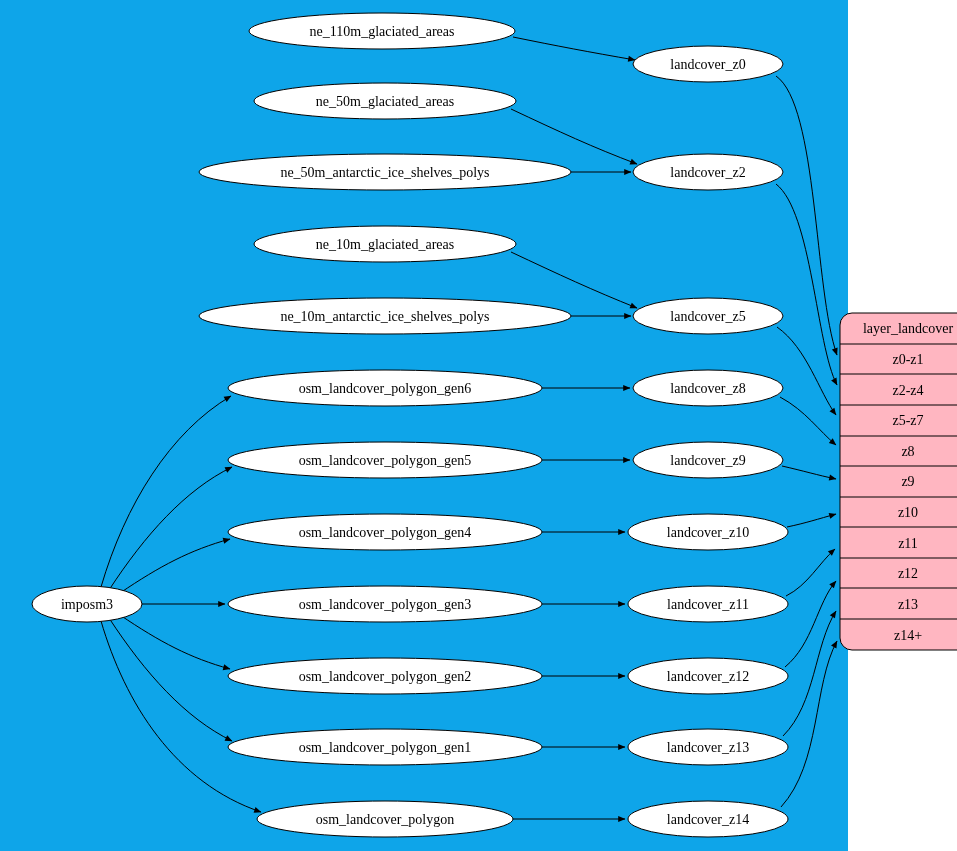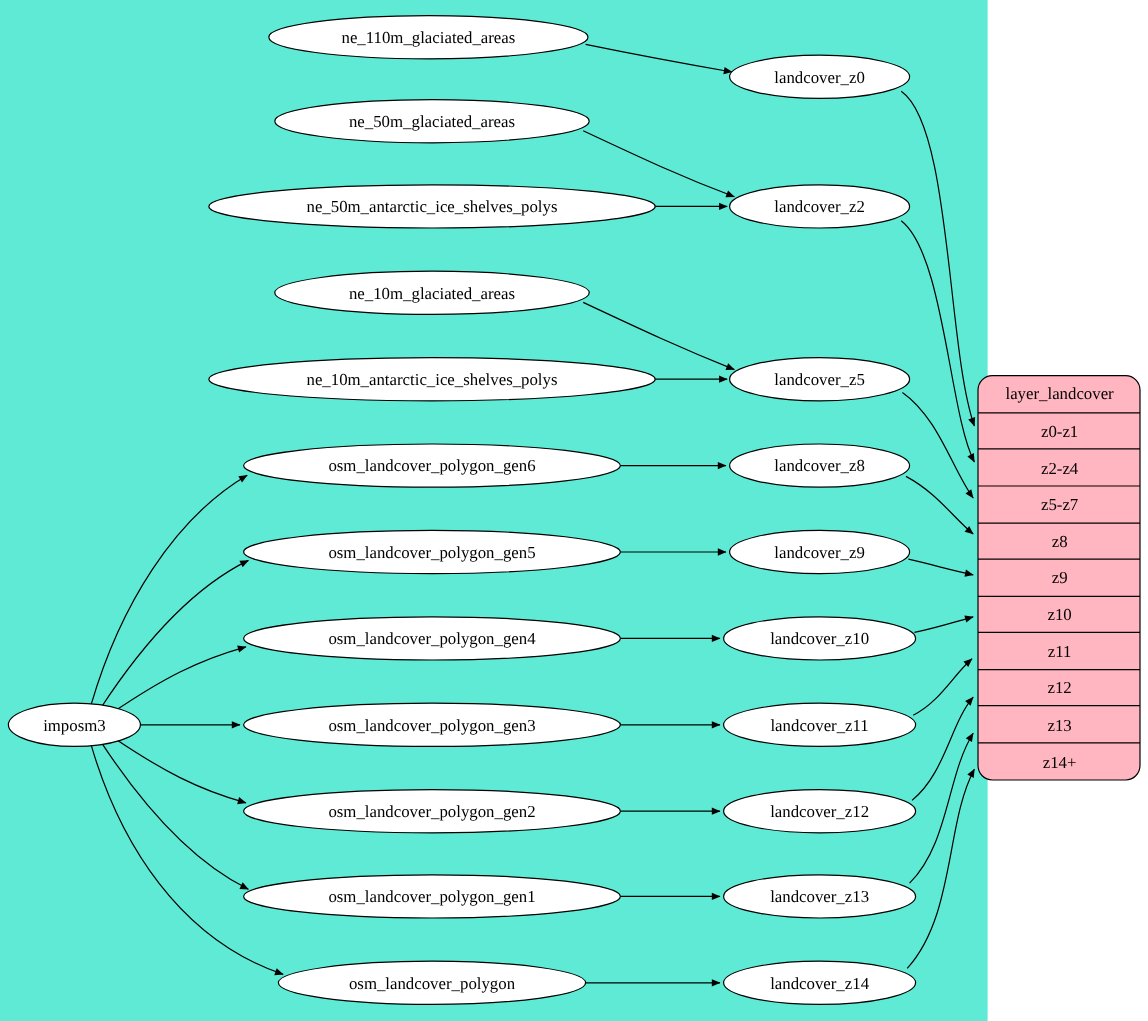--- a/index.html
+++ b/index.html
@@ -1,16 +1,16 @@
 <!DOCTYPE html>
 <html><head>
 <meta charset="utf-8">
 <style>
   html, body { margin: 0; padding: 0; background: #ffffff; }
-  .canvas { width: 823px; height: 851px; background: #5eead4; position: relative; }
+  .canvas { width: 823px; height: 851px; background: #0ea5e9; position: relative; padding-left: 25px; }
   svg { display: block; }
   .edge { fill: none; stroke: #000000; stroke-width: 1; }
   .node-shape { fill: #ffffff; stroke: #000000; stroke-width: 1; }
   .node-label {
     font-family: "Liberation Serif", "DejaVu Serif", serif;
     font-size: 14px;
     fill: #000000;
     text-anchor: middle;
   }
   .record-shape { stroke: #000000; stroke-width: 1; }

